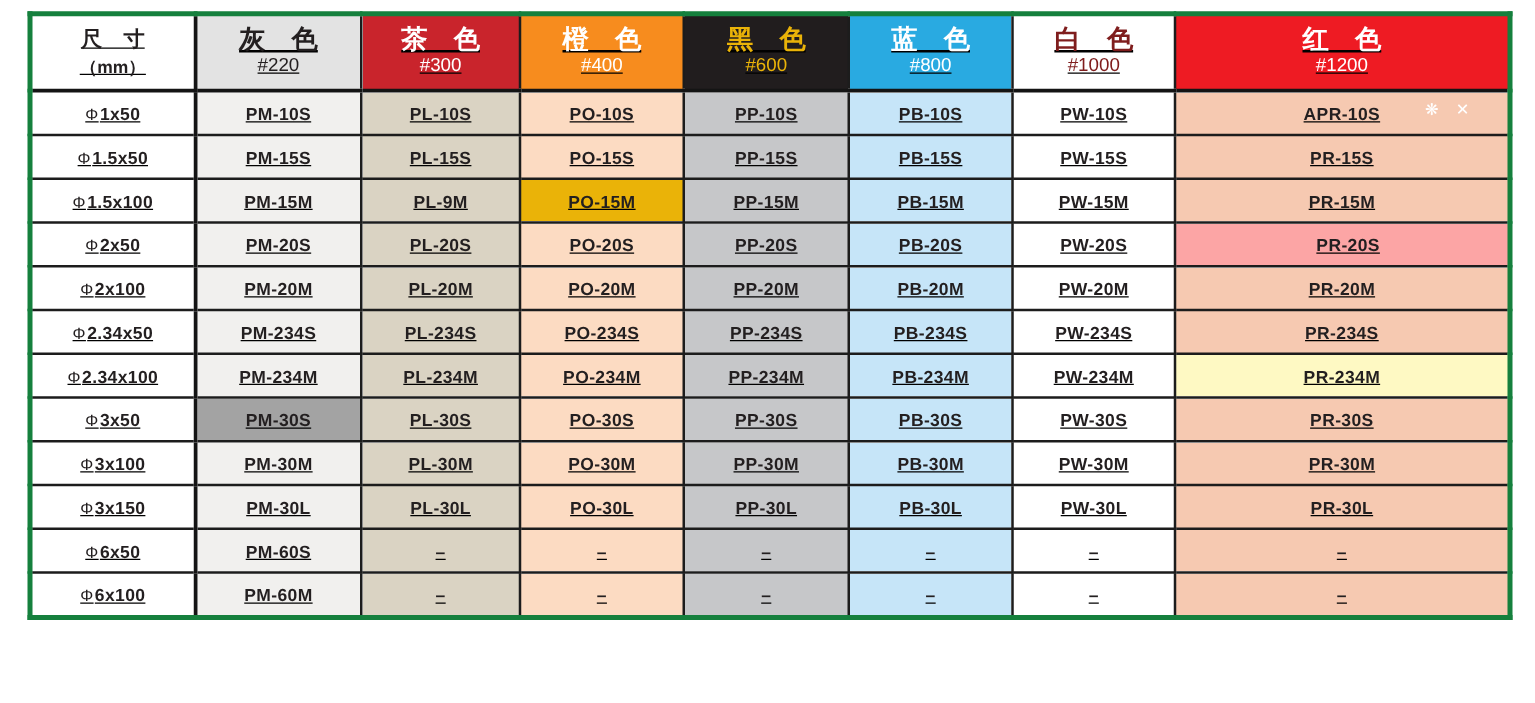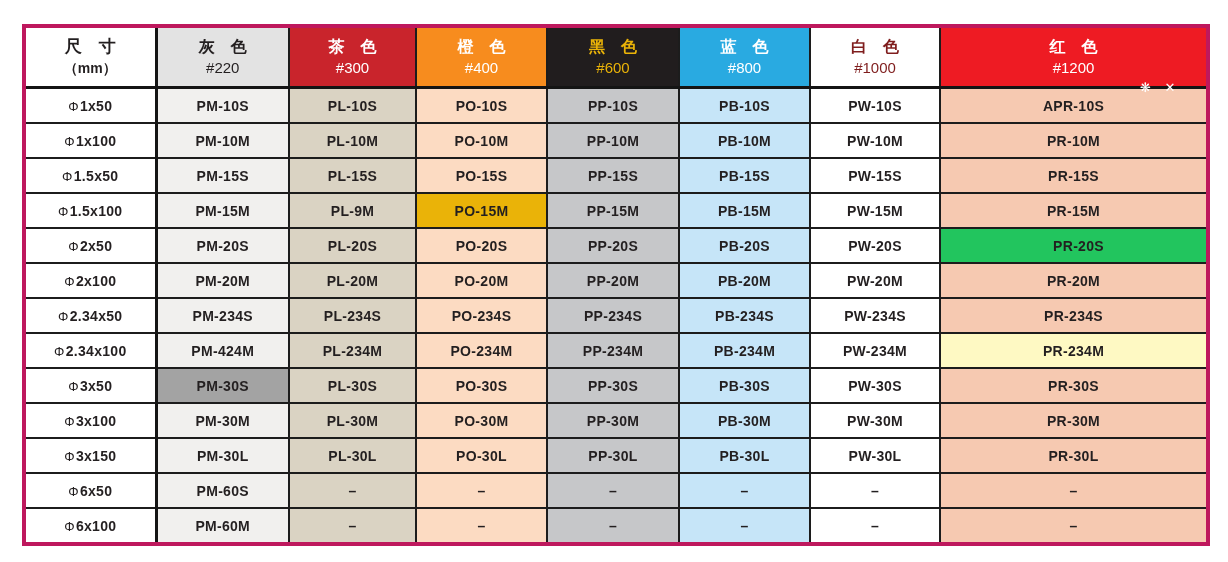--- a/index.html
+++ b/index.html
@@ -11,25 +11,26 @@
   .page {
     position: relative;
     width: 1228px;
     height: 562px;
     background: #ffffff;
     overflow: hidden;
   }
   table.spec-table {
     position: absolute;
     left: 22px;
-    top: 24px;
+    top: 9px;
     width: 1184px;
     border-collapse: collapse;
     table-layout: fixed;
-    border: 4px solid #be185d;
+    border: 4px solid #15803d;
+    text-decoration: underline;
   }
   .spec-table th, .spec-table td {
     border: 2px solid #1c1c1c;
     text-align: center;
     vertical-align: middle;
     padding: 0;
     overflow: hidden;
   }
   .spec-table thead th {
     height: 58px;
@@ -46,21 +47,21 @@
     line-height: 20px;
   }
   .size-line2 {
     font-size: 14px;
     font-weight: bold;
     color: #231f20;
     line-height: 18px;
     margin-top: 2px;
   }
   .col-name {
-    font-size: 16px;
+    font-size: 21px;
     font-weight: bold;
     line-height: 20px;
   }
   .col-grit {
     font-size: 15px;
     font-weight: normal;
     line-height: 18px;
     margin-top: 2px;
   }
   .spec-table tbody td {
@@ -143,30 +144,20 @@
           <td class="size-cell"><span class="phi">Φ</span><span>1x50</span></td>
           <td style="background: rgb(241, 240, 238);">PM-10S</td>
           <td style="background: rgb(218, 211, 195);">PL-10S</td>
           <td style="background: rgb(252, 219, 194);">PO-10S</td>
           <td style="background: rgb(198, 199, 201);">PP-10S</td>
           <td style="background: rgb(198, 229, 248);">PB-10S</td>
           <td style="background: rgb(255, 255, 255);">PW-10S</td>
           <td style="background: rgb(246, 201, 177);">APR-10S</td>
         </tr>
         <tr>
-          <td class="size-cell"><span class="phi">Φ</span><span>1x100</span></td>
-          <td style="background: rgb(241, 240, 238);">PM-10M</td>
-          <td style="background: rgb(218, 211, 195);">PL-10M</td>
-          <td style="background: rgb(252, 219, 194);">PO-10M</td>
-          <td style="background: rgb(198, 199, 201);">PP-10M</td>
-          <td style="background: rgb(198, 229, 248);">PB-10M</td>
-          <td style="background: rgb(255, 255, 255);">PW-10M</td>
-          <td style="background: rgb(246, 201, 177);">PR-10M</td>
-        </tr>
-        <tr>
           <td class="size-cell"><span class="phi">Φ</span><span>1.5x50</span></td>
           <td style="background: rgb(241, 240, 238);">PM-15S</td>
           <td style="background: rgb(218, 211, 195);">PL-15S</td>
           <td style="background: rgb(252, 219, 194);">PO-15S</td>
           <td style="background: rgb(198, 199, 201);">PP-15S</td>
           <td style="background: rgb(198, 229, 248);">PB-15S</td>
           <td style="background: rgb(255, 255, 255);">PW-15S</td>
           <td style="background: rgb(246, 201, 177);">PR-15S</td>
         </tr>
         <tr>
@@ -180,21 +171,21 @@
           <td style="background: rgb(246, 201, 177);">PR-15M</td>
         </tr>
         <tr>
           <td class="size-cell"><span class="phi">Φ</span><span>2x50</span></td>
           <td style="background: rgb(241, 240, 238);">PM-20S</td>
           <td style="background: rgb(218, 211, 195);">PL-20S</td>
           <td style="background: rgb(252, 219, 194);">PO-20S</td>
           <td style="background: rgb(198, 199, 201);">PP-20S</td>
           <td style="background: rgb(198, 229, 248);">PB-20S</td>
           <td style="background: rgb(255, 255, 255);">PW-20S</td>
-          <td style="background: #22c55e; padding-left: 10px;">PR-20S</td>
+          <td style="background: #fca5a5; padding-left: 10px;">PR-20S</td>
         </tr>
         <tr>
           <td class="size-cell"><span class="phi">Φ</span><span>2x100</span></td>
           <td style="background: rgb(241, 240, 238);">PM-20M</td>
           <td style="background: rgb(218, 211, 195);">PL-20M</td>
           <td style="background: rgb(252, 219, 194); margin-left: 12px;">PO-20M</td>
           <td style="background: rgb(198, 199, 201);">PP-20M</td>
           <td style="background: rgb(198, 229, 248);">PB-20M</td>
           <td style="background: rgb(255, 255, 255);">PW-20M</td>
           <td style="background: rgb(246, 201, 177);">PR-20M</td>
@@ -204,21 +195,21 @@
           <td style="background: rgb(241, 240, 238);">PM-234S</td>
           <td style="background: rgb(218, 211, 195);">PL-234S</td>
           <td style="background: rgb(252, 219, 194);">PO-234S</td>
           <td style="background: rgb(198, 199, 201);">PP-234S</td>
           <td style="background: rgb(198, 229, 248);">PB-234S</td>
           <td style="background: rgb(255, 255, 255);">PW-234S</td>
           <td style="background: rgb(246, 201, 177);">PR-234S</td>
         </tr>
         <tr>
           <td class="size-cell"><span class="phi">Φ</span><span>2.34x100</span></td>
-          <td style="background: rgb(241, 240, 238);">PM-424M</td>
+          <td style="background: rgb(241, 240, 238);">PM-234M</td>
           <td style="background: rgb(218, 211, 195);">PL-234M</td>
           <td style="background: rgb(252, 219, 194);">PO-234M</td>
           <td style="background: rgb(198, 199, 201);">PP-234M</td>
           <td style="background: rgb(198, 229, 248);">PB-234M</td>
           <td style="background: rgb(255, 255, 255);">PW-234M</td>
           <td style="background: #fef9c3;">PR-234M</td>
         </tr>
         <tr>
           <td class="size-cell"><span class="phi">Φ</span><span>3x50</span></td>
           <td style="background: #a3a3a3;">PM-30S</td>

